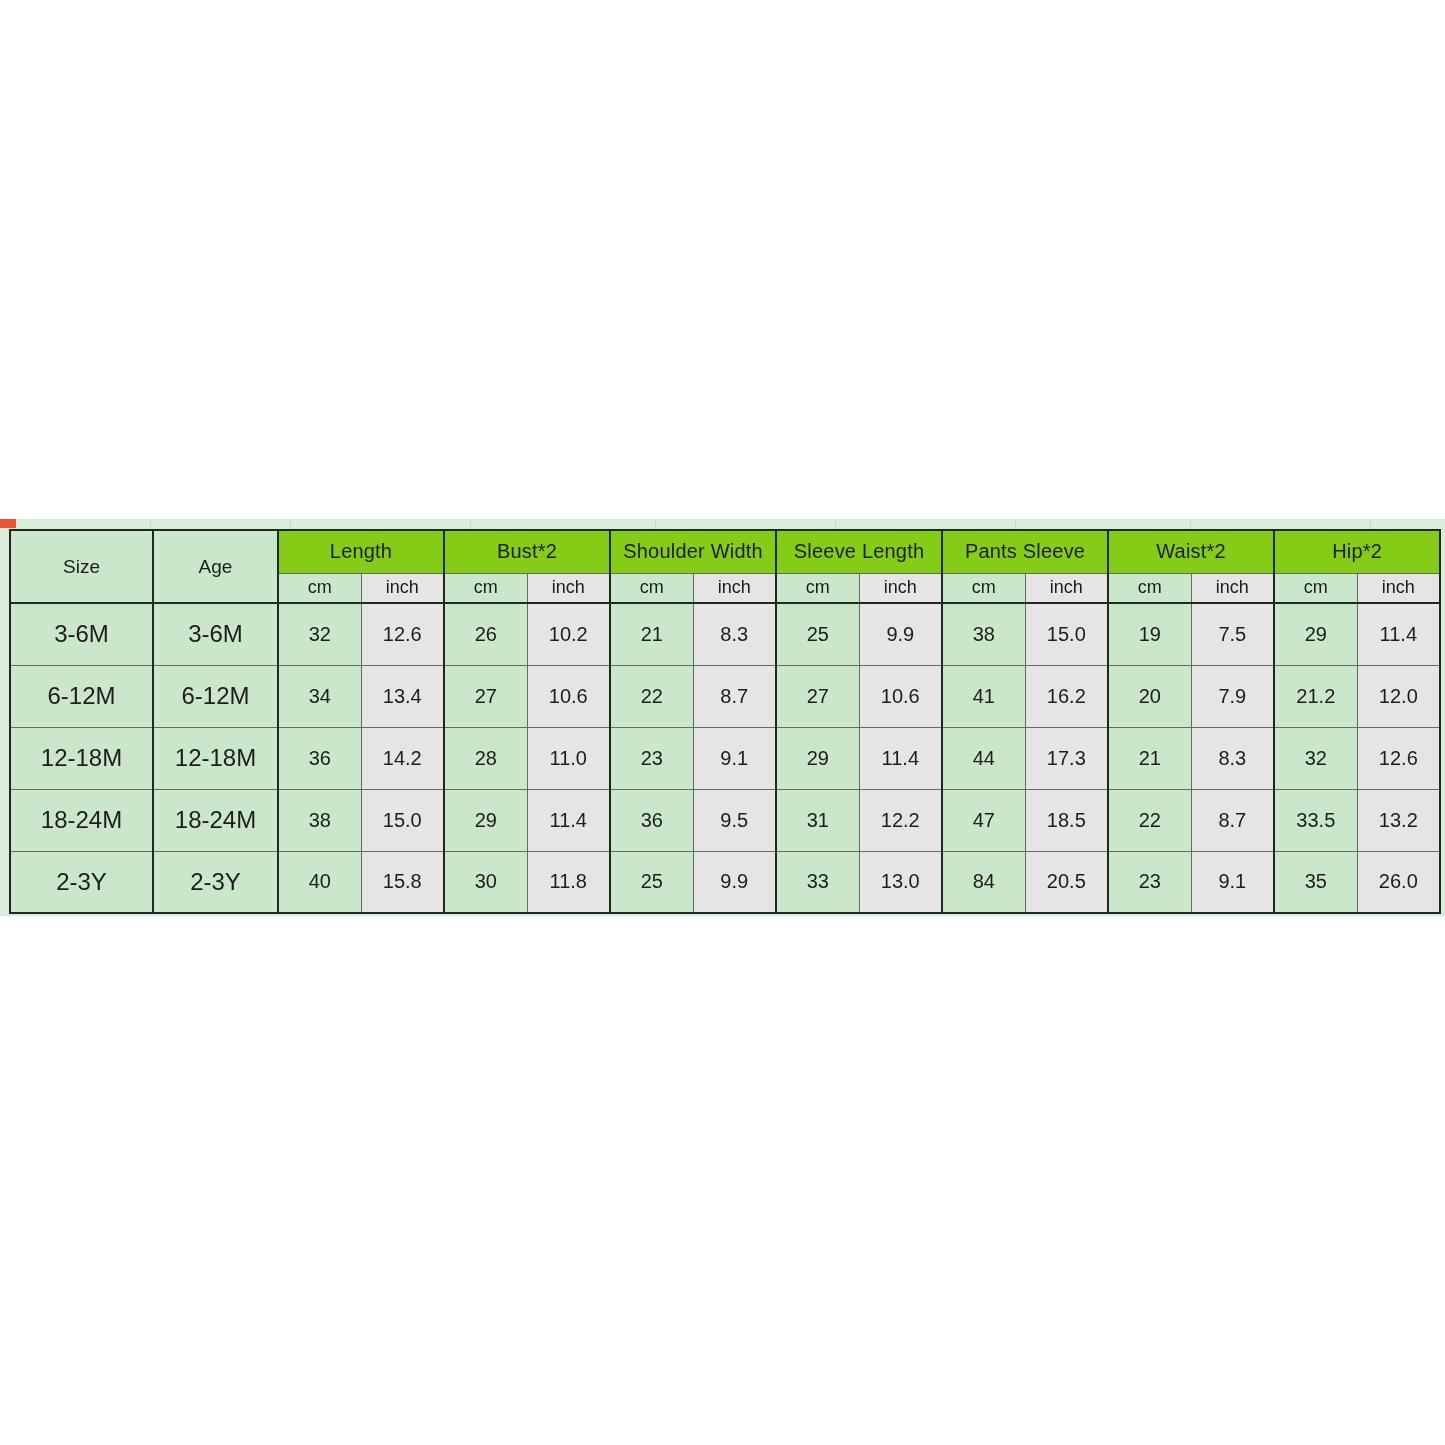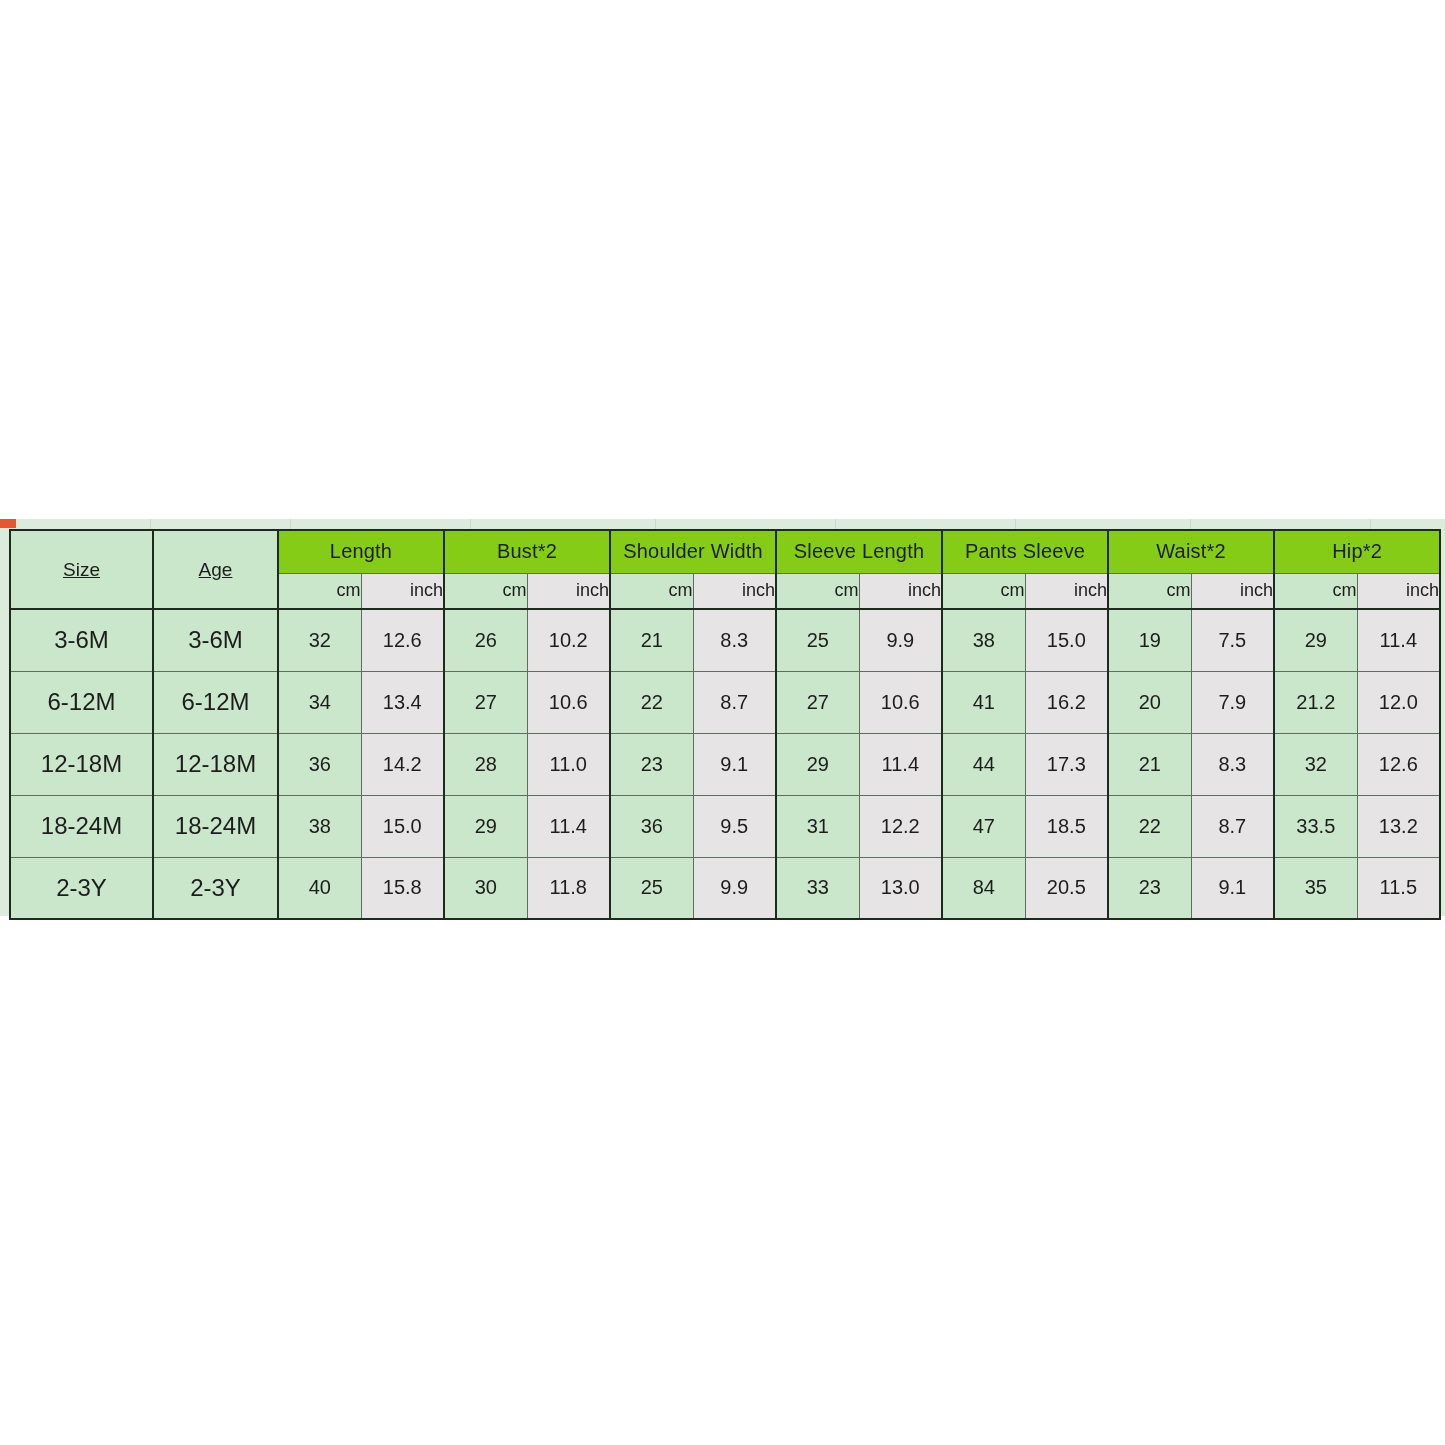--- a/index.html
+++ b/index.html
@@ -94,31 +94,31 @@
     height: 43px;
   }
 
   
   .corner-head {
     text-align: center;
     font-size: 19px;
     font-weight: bold;
     color: #161616;
     background: #cbe7cb;
-    text-decoration: underline;
   }
 
   
   .unit-head {
-    text-align: right;
+    text-align: center;
     font-size: 18px;
     font-weight: normal;
     color: #2a2a2a;
     padding-left: 7px;
-    height: 36px;
+    height: 30px;
+    border-radius: 6px;
   }
   .unit-head.cm   { background: #cbe7cb; }
   .unit-head.inch { background: #e7e4e5; }
 
   
   .cell {
     text-align: center;
     font-size: 20px;
     color: #2b2b2b;
     height: 62px;
@@ -290,20 +290,20 @@
               <td class="cell gray">11.8</td>
               <td class="cell green grp-sep-left">25</td>
               <td class="cell gray">9.9</td>
               <td class="cell green grp-sep-left">33</td>
               <td class="cell gray">13.0</td>
               <td class="cell green grp-sep-left">84</td>
               <td class="cell gray">20.5</td>
               <td class="cell green grp-sep-left">23</td>
               <td class="cell gray">9.1</td>
               <td class="cell green grp-sep-left">35</td>
-              <td class="cell gray">11.5</td>
+              <td class="cell gray">26.0</td>
             </tr>
           </tbody>
       </table>
     </div>
 
   </div>
 </div>
 
 </body></html>

